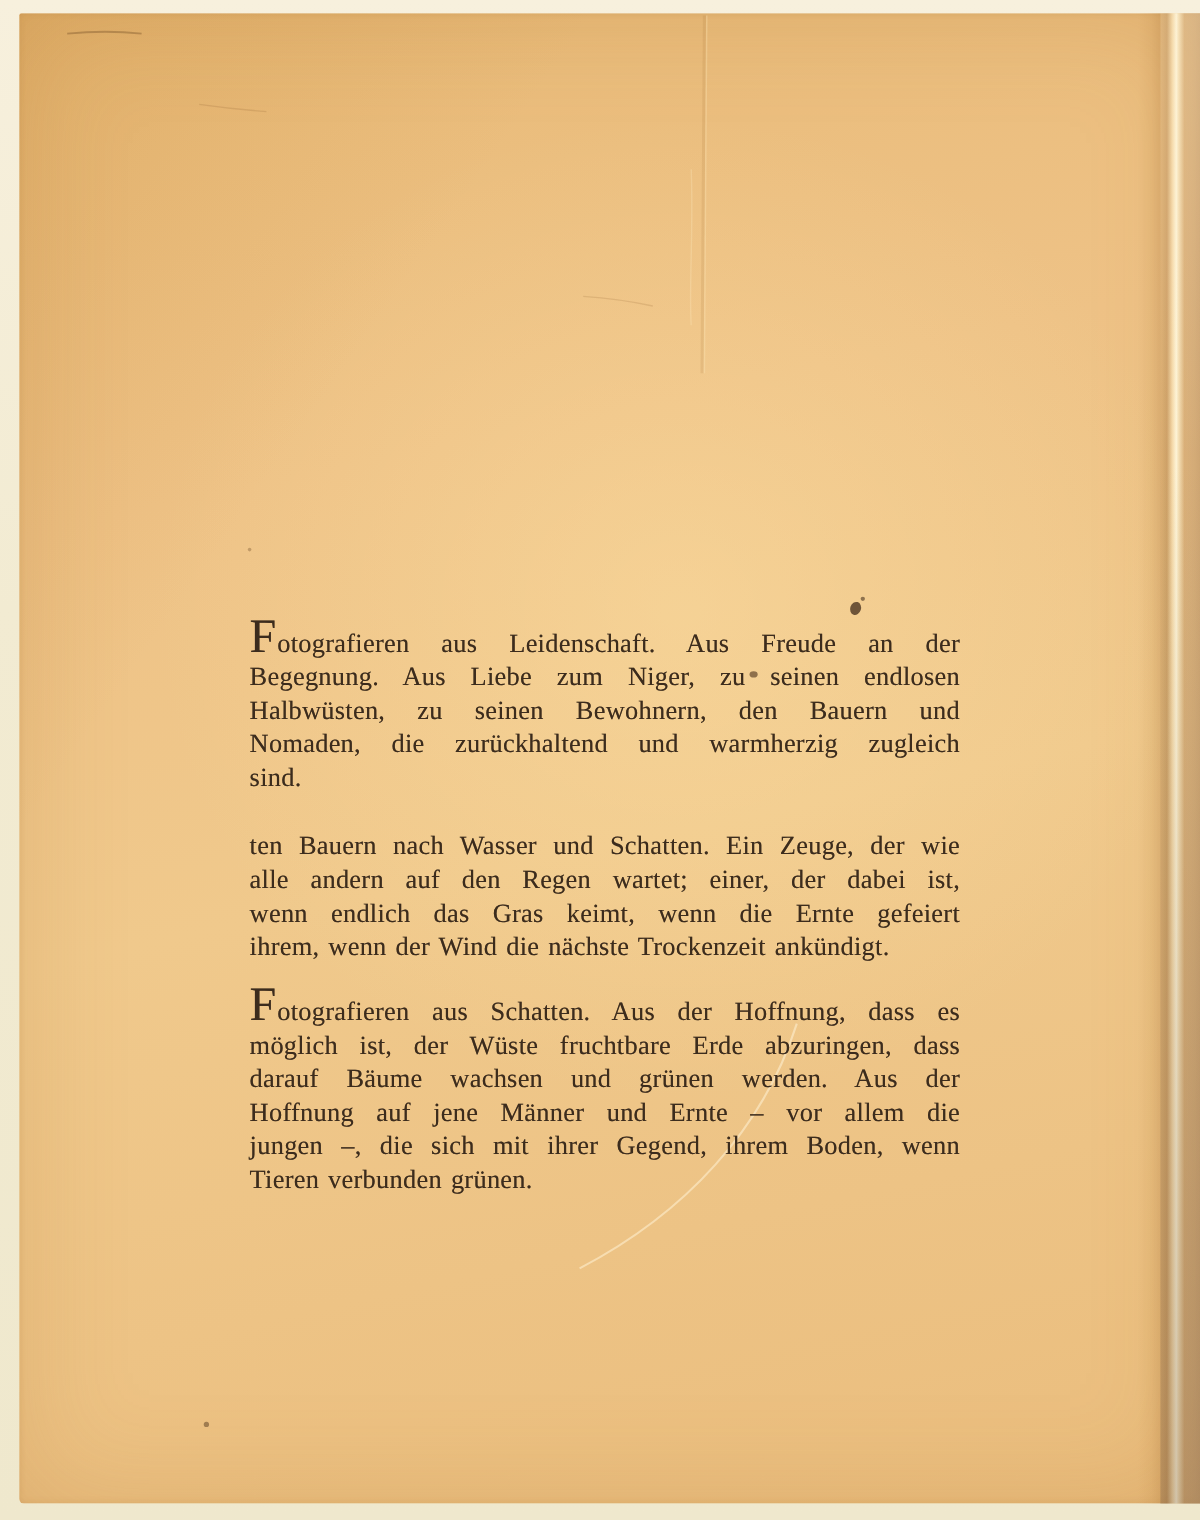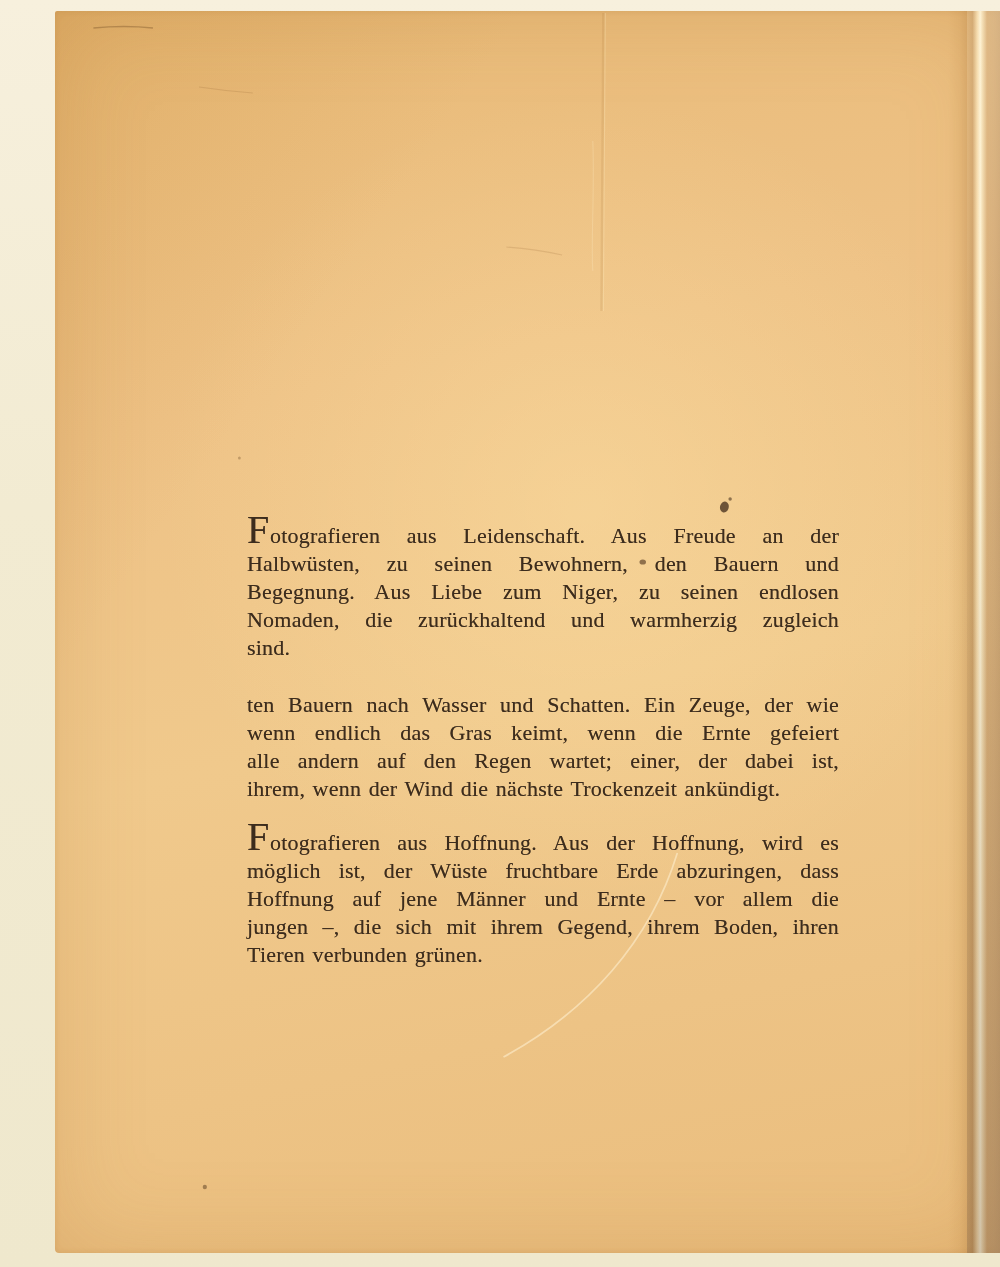--- a/index.html
+++ b/index.html
@@ -15,21 +15,20 @@
   .page {
     position: absolute;
     left: 16px; top: 11px; right: 0; bottom: 14px;
     background:
       linear-gradient(125deg, rgba(195,135,55,0.22) 0%, rgba(195,135,55,0) 26%),
       radial-gradient(ellipse 62% 46% at 56% 40%, rgba(255,228,168,0.40) 0%, rgba(255,228,168,0) 72%),
       linear-gradient(168deg, #e8ba77 0%, #eec286 30%, #f0c98c 55%, #edc385 78%, #eabd7d 100%);
     box-shadow: inset 0 0 90px rgba(175,115,45,0.22), inset 0 0 6px rgba(150,95,35,0.18);
     border-bottom-left-radius: 4px;
     border-top-left-radius: 2px;
-    margin-left: 39px;
   }
   .edge-right {
     position: absolute; top: 0; bottom: 0; right: 0; width: 52px;
     background: linear-gradient(to right,
       rgba(180,125,55,0) 0%,
       rgba(172,118,52,0.10) 22%,
       rgba(158,104,45,0.22) 38%,
       rgba(140,90,40,0.30) 47%,
       rgba(255,242,205,0.55) 56%,
       rgba(255,248,222,0.92) 62%,
@@ -91,35 +90,36 @@
     <circle cx="192" cy="447" r="1.5" fill="rgba(110,75,40,0.35)"></circle>
   </svg>
 
   <div class="edge-right"></div>
   <div class="edge-corner-shade"></div>
 
   <div class="textblock">
 
     <div class="para gap1">
       <div class="line first-line">Fotografieren aus Leidenschaft. Aus Freude an der</div>
+      <div class="line">Begegnung. Aus Liebe zum Niger, zu seinen endlosen</div>
       <div class="line">Halbwüsten, zu seinen Bewohnern, den Bauern und</div>
-      <div class="line">Begegnung. Aus Liebe zum Niger, zu seinen endlosen</div>
       <div class="line">Nomaden, die zurückhaltend und warmherzig zugleich</div>
       <div class="line last">sind.</div>
     </div>
 
     <div class="para gap2">
       <div class="line">ten Bauern nach Wasser und Schatten. Ein Zeuge, der wie</div>
+      <div class="line">alle andern auf den Regen wartet; einer, der dabei ist,</div>
       <div class="line">wenn endlich das Gras keimt, wenn die Ernte gefeiert</div>
-      <div class="line">alle andern auf den Regen wartet; einer, der dabei ist,</div>
       <div class="line last">ihrem, wenn der Wind die nächste Trockenzeit ankündigt.</div>
     </div>
 
     <div class="para">
-      <div class="line first-line">Fotografieren aus Hoffnung. Aus der Hoffnung, wird es</div>
+      <div class="line first-line">Fotografieren aus Schatten. Aus der Hoffnung, dass es</div>
       <div class="line">möglich ist, der Wüste fruchtbare Erde abzuringen, dass</div>
+      <div class="line">darauf Bäume wachsen und grünen werden. Aus der</div>
       <div class="line">Hoffnung auf jene Männer und Ernte – vor allem die</div>
-      <div class="line">jungen –, die sich mit ihrem Gegend, ihrem Boden, ihren</div>
+      <div class="line">jungen –, die sich mit ihrer Gegend, ihrem Boden, wenn</div>
       <div class="line last">Tieren verbunden grünen.</div>
     </div>
 
   </div>
 </div>
 
 </body></html>

